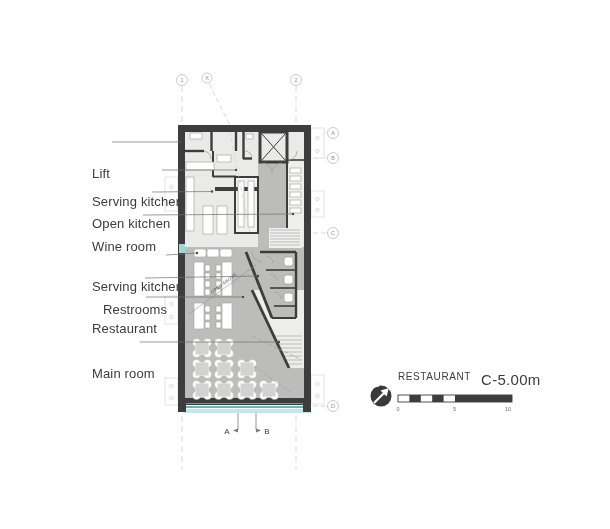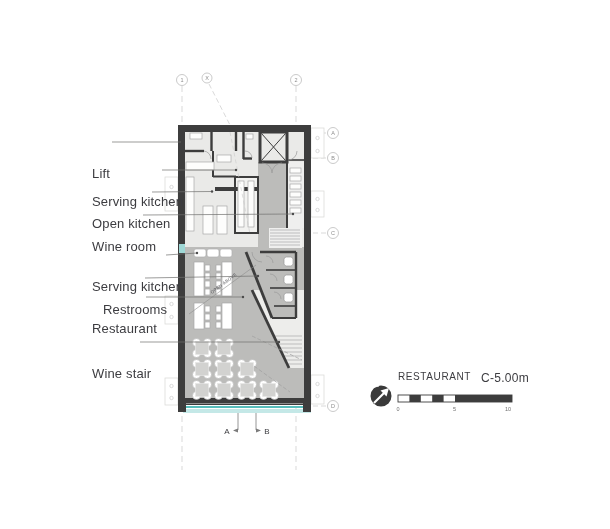--- a/index.html
+++ b/index.html
@@ -1,21 +1,21 @@
 <!DOCTYPE html>
 <html><head>
 <meta charset="utf-8">
 <style>
   html,body{margin:0;padding:0;background:#fff;}
   .canvas{position:relative;width:610px;height:529px;background:#ffffff;
           font-family:"Liberation Sans",sans-serif;overflow:hidden;}
   svg.plan{position:absolute;left:0;top:0;}
   .lbl{position:absolute;font-size:13px;line-height:10px;color:#3c3c40;letter-spacing:.15px;white-space:nowrap;margin-top:32px;}
   .title-name{position:absolute;left:398px;top:371px;font-size:10px;font-weight:500;letter-spacing:.6px;color:#3c3c40;}
-  .title-level{position:absolute;left:481px;top:371px;font-size:12px;font-weight:500;letter-spacing:.3px;color:#3c3c40;}
+  .title-level{position:absolute;left:481px;top:371px;font-size:15px;font-weight:500;letter-spacing:.3px;color:#3c3c40;}
   .bub{font-size:5.5px;fill:#8d8d8d;text-anchor:middle;}
   .tick{font-size:5.5px;fill:#6f6f6f;}
   .sec{font-size:8px;fill:#3c3c40;text-anchor:middle;}
   .oa{font-size:4.4px;fill:#55555a;letter-spacing:.3px;}
 </style>
 </head>
 <body>
 
 <div class="canvas">
 
@@ -278,18 +278,18 @@
   </g>
 </svg>
 
 <div class="lbl" style="left:92px;top:137px">Lift</div>
 <div class="lbl" style="left:92px;top:165px">Serving kitchen</div>
 <div class="lbl" style="left:92px;top:187px">Open kitchen</div>
 <div class="lbl" style="left:92px;top:210px">Wine room</div>
 <div class="lbl" style="left:92px;top:250px">Serving kitchen</div>
 <div class="lbl" style="left:103px;top:273px">Restrooms</div>
 <div class="lbl" style="left:92px;top:292px">Restaurant</div>
-<div class="lbl" style="left:92px;top:337px">Wine stair</div>
+<div class="lbl" style="left:92px;top:337px">Main room</div>
 
 <div class="title-name">RESTAURANT</div>
 <div class="title-level">C-5.00m</div>
 
 </div>
 
 </body></html>

